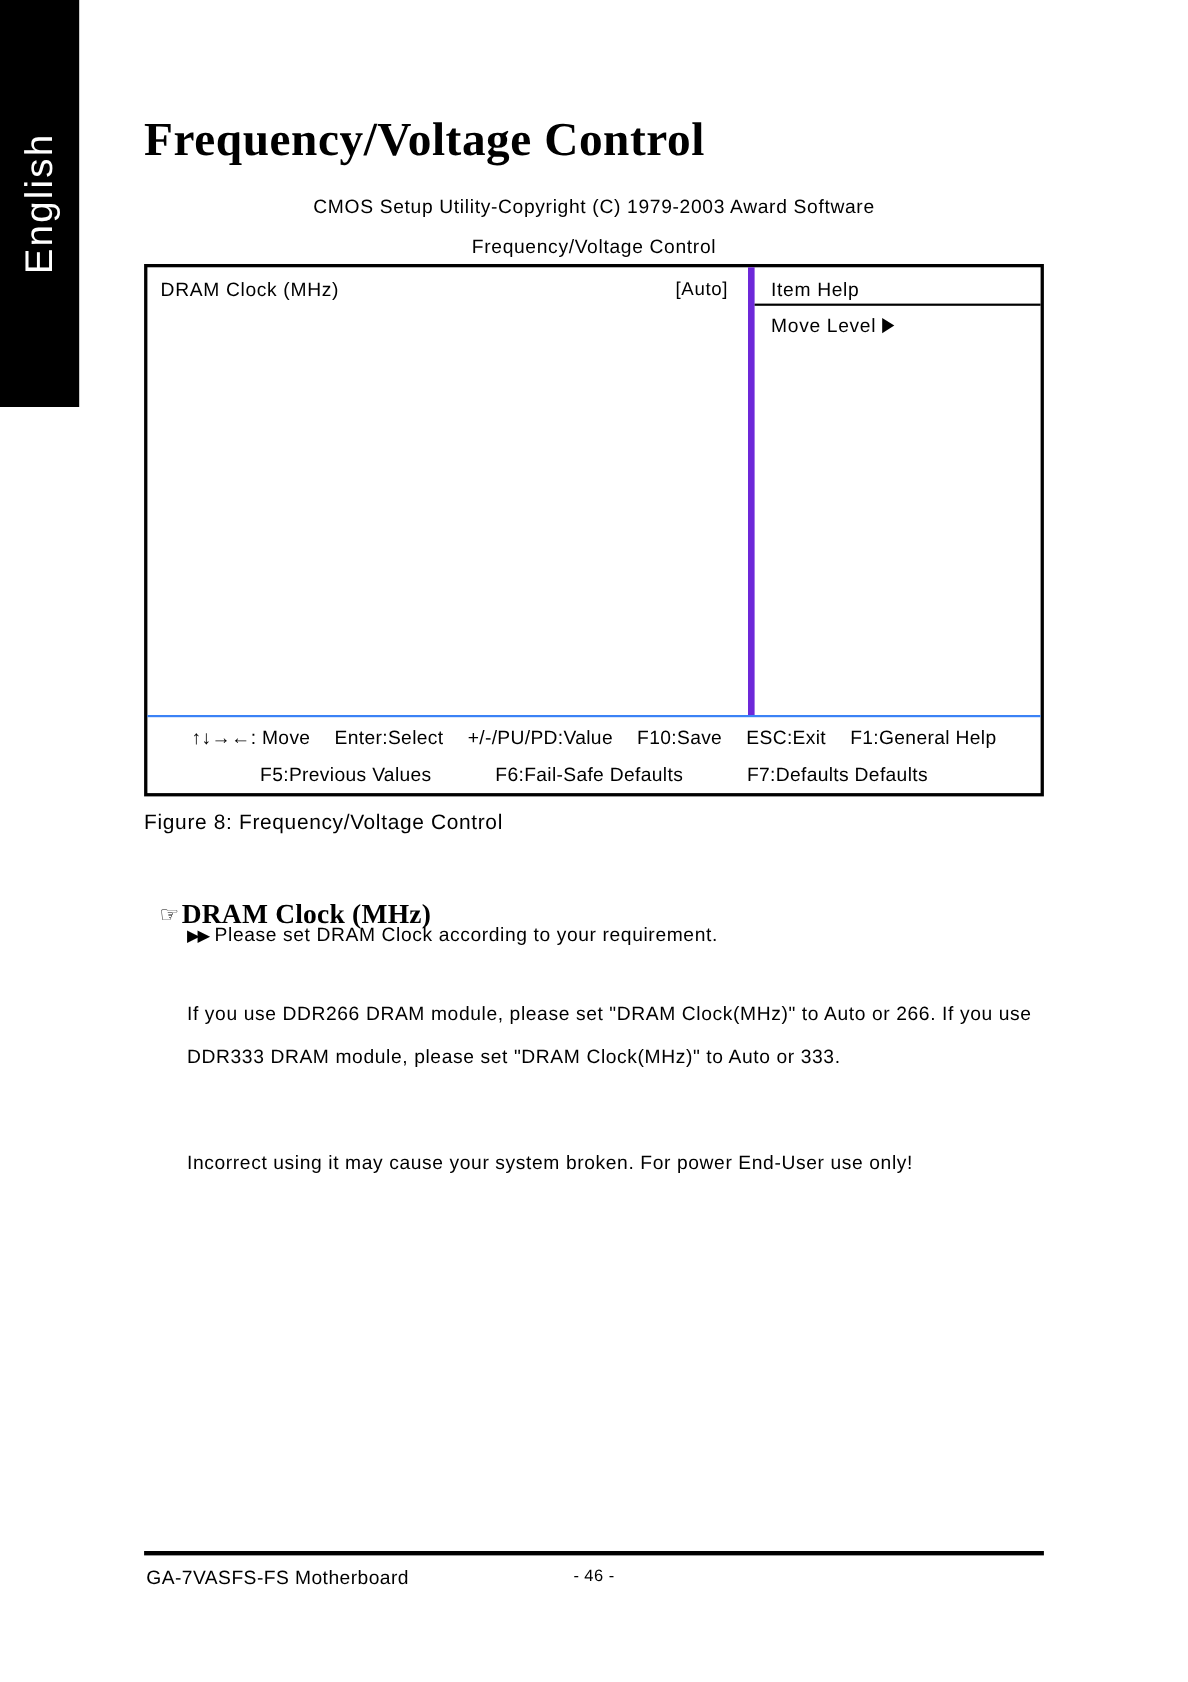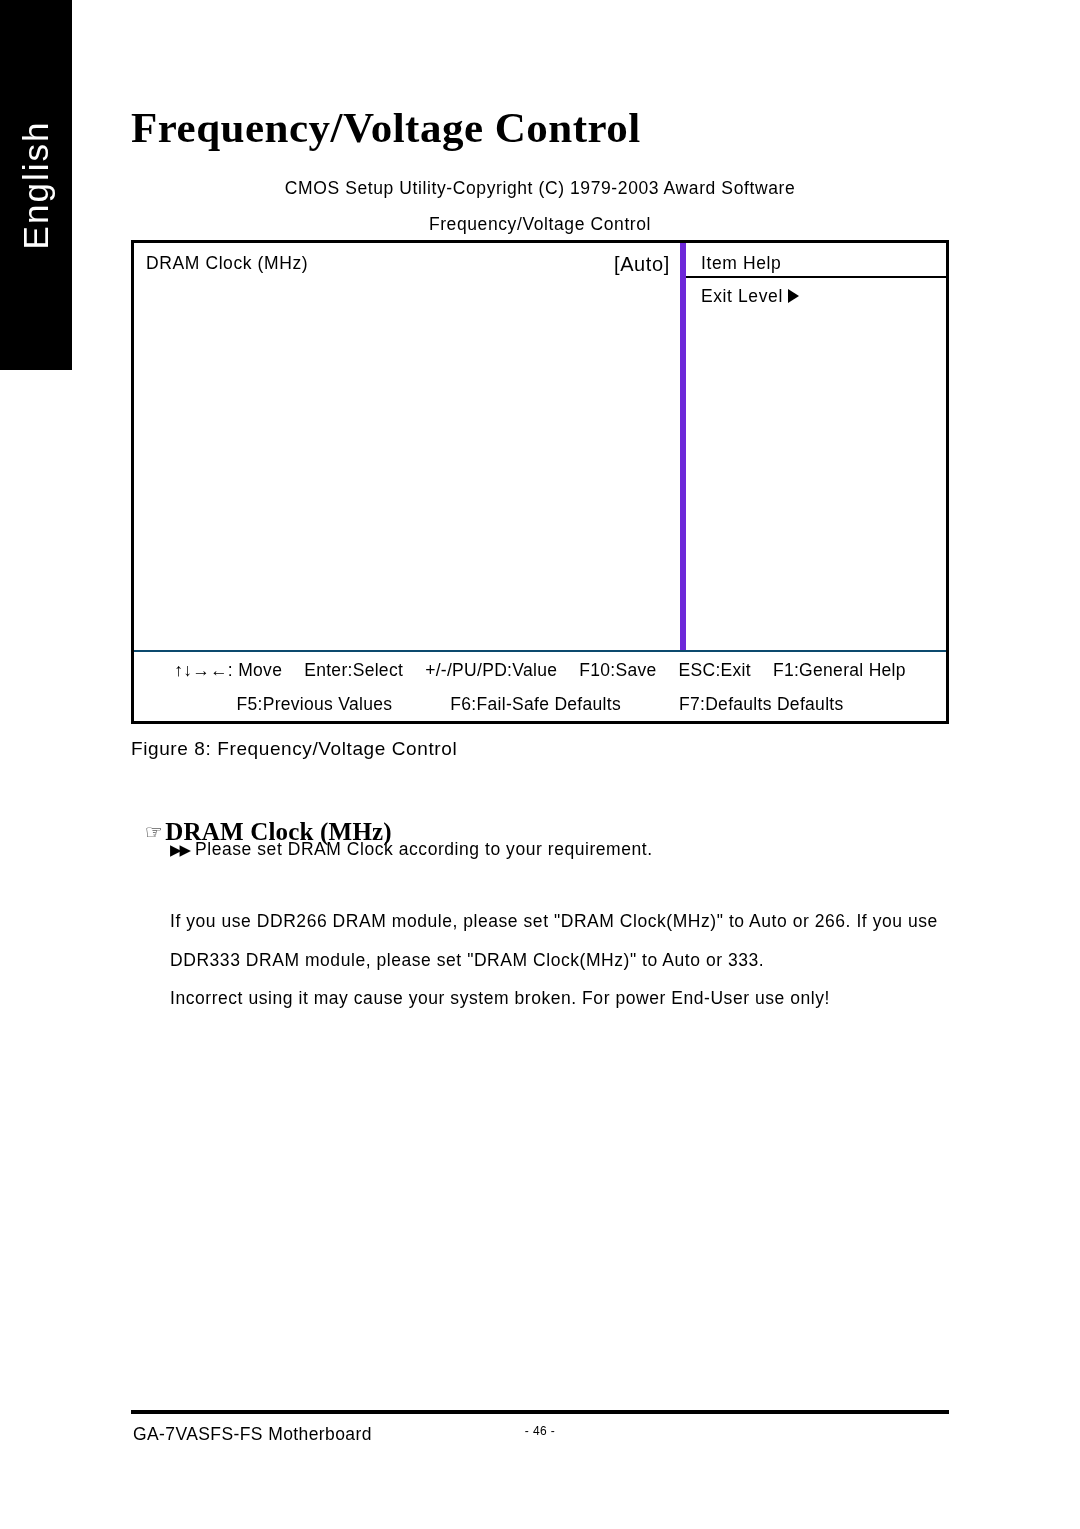--- a/index.html
+++ b/index.html
@@ -102,21 +102,21 @@
     left: 0;
     top: 0;
     font-size: 17.5px;
     letter-spacing: 0.6px;
     white-space: nowrap;
   }
   #bios-item-value {
     position: absolute;
     left: 468px;
     top: 0;
-    font-size: 20px;
+    font-size: 17px;
     letter-spacing: 0.6px;
     white-space: nowrap;
   }
   #help-title {
     position: absolute;
     left: 15px;
     top: 10px;
     font-size: 17.5px;
     letter-spacing: 0.6px;
     white-space: nowrap;
@@ -148,21 +148,21 @@
     margin-left: 5px;
   }
 
   
   #bios-keys {
     position: absolute;
     left: 0;
     right: 0;
     bottom: 0;
     height: 71px;
-    border-top: 2px solid #0c4a6e;
+    border-top: 2px solid #3b82f6;
     box-sizing: border-box;
   }
   .keys-line {
     position: absolute;
     left: 0;
     right: 0;
     text-align: center;
     font-size: 17.5px;
     white-space: nowrap;
     letter-spacing: 0.3px;
@@ -206,21 +206,21 @@
   .body-para {
     position: absolute;
     left: 170px;
     font-size: 17.5px;
     letter-spacing: 0.55px;
     white-space: nowrap;
   }
   #para-0 { top: 839px; }
   #para-1 { top: 911px; }
   #para-2 { top: 950px; }
-  #para-3 { top: 988px; text-align: center; }
+  #para-3 { top: 1047px; text-align: center; }
   .dbl-arrow {
     font-family: "DejaVu Sans", sans-serif;
     font-size: 15px;
     margin-right: 6px;
     letter-spacing: -2px;
   }
 
   
   #footer-rule {
     position: absolute;
@@ -237,21 +237,21 @@
     font-size: 17.5px;
     letter-spacing: 0.4px;
     white-space: nowrap;
   }
   #footer-page {
     position: absolute;
     left: 131px;
     top: 1424px;
     width: 818px;
     text-align: center;
-    font-size: 12px;
+    font-size: 15px;
     letter-spacing: 0.4px;
     white-space: nowrap;
   }
 </style>
 </head>
 <body>
 
 <div id="lang-tab">
   <span id="lang-tab-label">English</span>
 </div>
@@ -267,21 +267,21 @@
     <div id="bios-item-row">
       <span id="bios-item-label">DRAM Clock (MHz)</span>
       <span id="bios-item-value">[Auto]</span>
     </div>
   </div>
 
   <div id="bios-help-pane">
     <div id="help-title">Item Help</div>
     <div id="help-divider"></div>
     <div id="help-menu-level">
-      <span>Exit Level</span><span class="tri-right"></span>
+      <span>Move Level</span><span class="tri-right"></span>
     </div>
   </div>
 
   <div id="bios-keys">
     <div class="keys-line" id="keys-line-1">
       <span>↑↓→←: Move</span><span class="kgap"></span><span>Enter:Select</span><span class="kgap"></span><span>+/-/PU/PD:Value</span><span class="kgap"></span><span>F10:Save</span><span class="kgap"></span><span>ESC:Exit</span><span class="kgap"></span><span>F1:General Help</span>
     </div>
     <div class="keys-line" id="keys-line-2">
       <span>F5:Previous Values</span><span class="kgap-wide"></span><span>F6:Fail-Safe Defaults</span><span class="kgap-wide"></span><span>F7:Defaults Defaults</span>
     </div>

